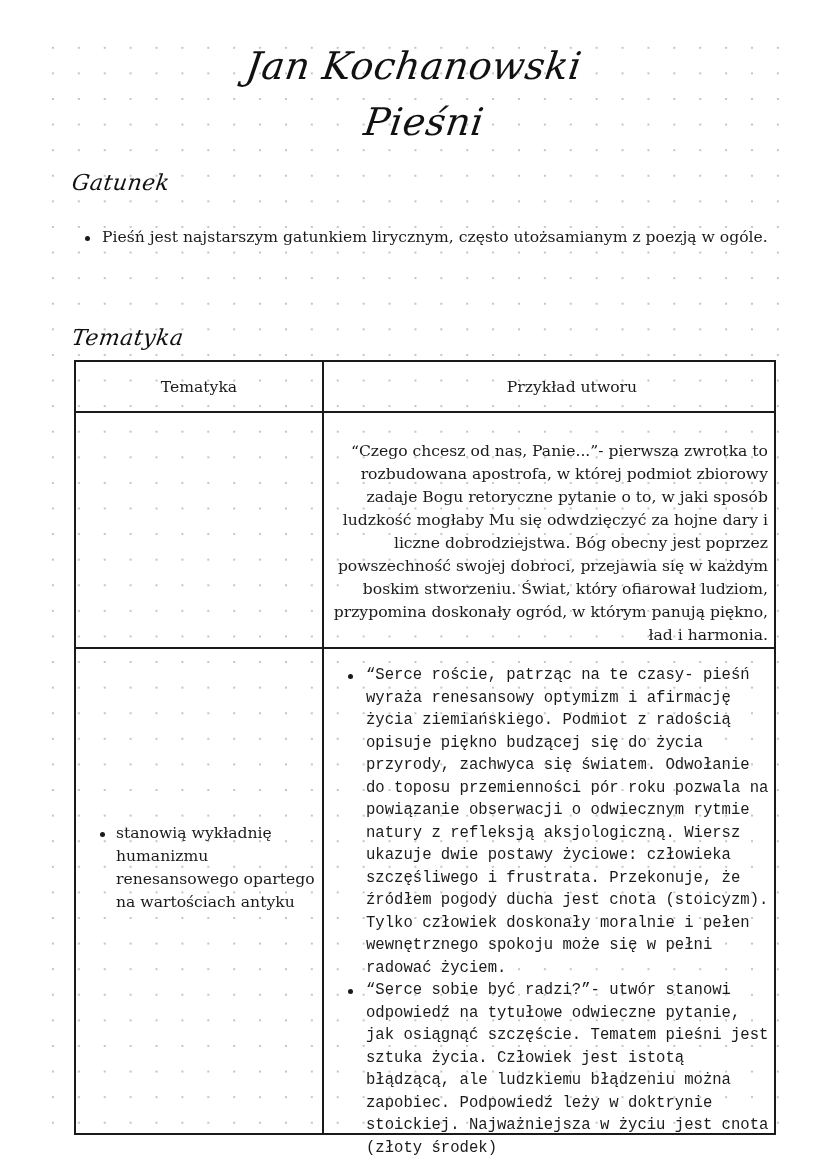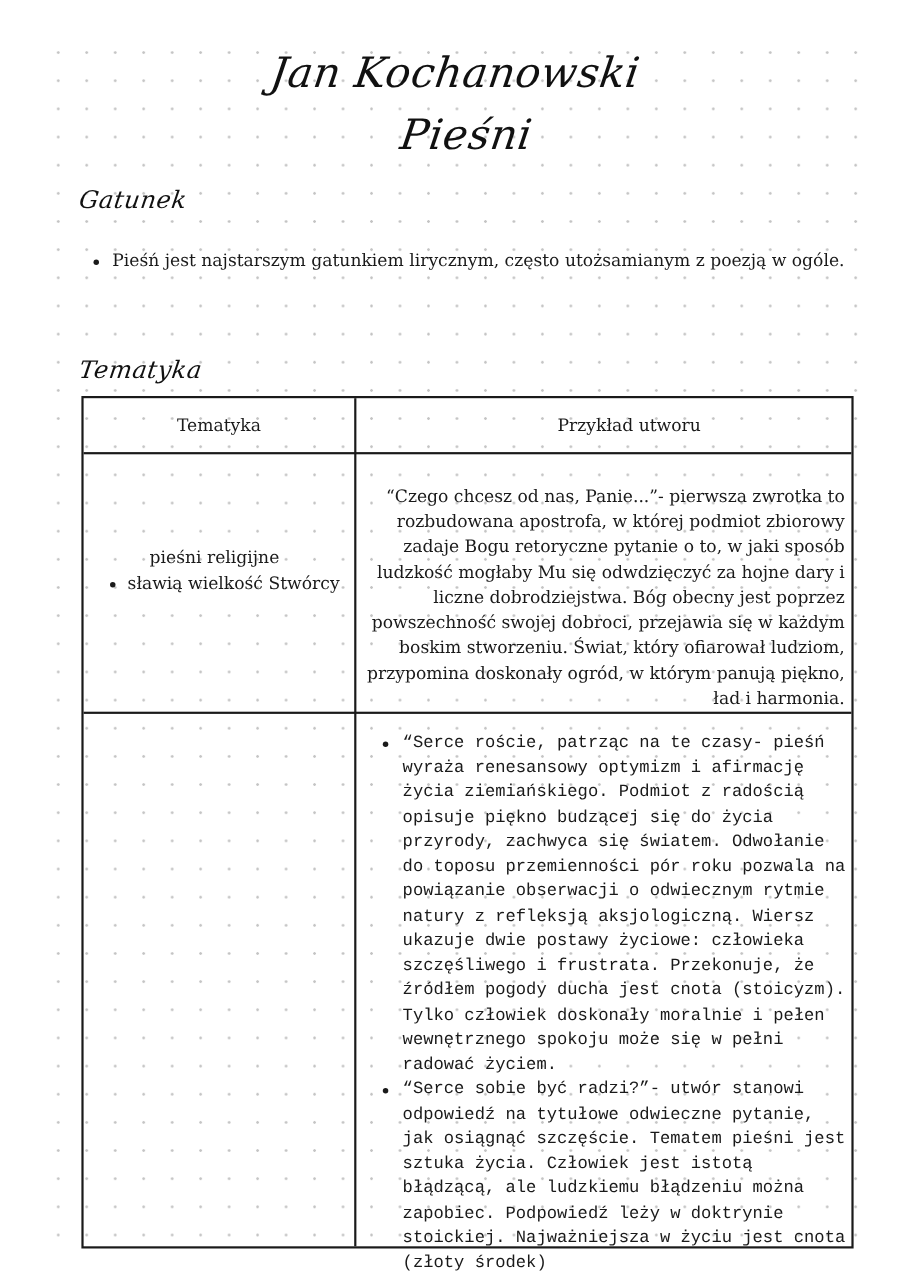--- a/index.html
+++ b/index.html
@@ -105,29 +105,26 @@
 <div class="script sec-tematyka">Tematyka</div>
 
 <div class="table">
   <div class="vline"></div>
   <div class="hline h1"></div>
   <div class="hline h2"></div>
 
   <div class="th c1">Tematyka</div>
   <div class="th c2">Przykład utworu</div>
 
-  <div class="cell-left r1left">
-    <div class="cat">pieśni religijne</div>
-    <ul>
-      <li>sławią wielkość Stwórcy</li>
-    </ul>
-  </div>
   <div class="r1right">“Czego chcesz od nas, Panie...”- pierwsza zwrotka to rozbudowana apostrofa, w której podmiot zbiorowy zadaje Bogu retoryczne pytanie o to, w jaki sposób ludzkość mogłaby Mu się odwdzięczyć za hojne dary i liczne dobrodziejstwa. Bóg obecny jest poprzez powszechność swojej dobroci, przejawia się w każdym boskim stworzeniu. Świat, który ofiarował ludziom, przypomina doskonały ogród, w którym panują piękno, ład i harmonia.</div>
 
   <div class="cell-left r2left">
+    <ul>
+      <li>stanowią wykładnię humanizmu renesansowego opartego na wartościach antyku</li>
+    </ul>
   </div>
   <div class="r2right">
     <ul>
       <li>“Serce roście, patrząc na te czasy- pieśń wyraża renesansowy optymizm i afirmację życia ziemiańskiego. Podmiot z radością opisuje piękno budzącej się do życia przyrody, zachwyca się światem. Odwołanie do toposu przemienności pór roku pozwala na powiązanie obserwacji o odwiecznym rytmie natury z refleksją aksjologiczną. Wiersz ukazuje dwie postawy życiowe: człowieka szczęśliwego i frustrata. Przekonuje, że źródłem pogody ducha jest cnota (stoicyzm). Tylko człowiek doskonały moralnie i pełen wewnętrznego spokoju może się w pełni radować życiem.</li>
       <li>“Serce sobie być radzi?”- utwór stanowi odpowiedź na tytułowe odwieczne pytanie, jak osiągnąć szczęście. Tematem pieśni jest sztuka życia. Człowiek jest istotą błądzącą, ale ludzkiemu błądzeniu można zapobiec. Podpowiedź leży w doktrynie stoickiej. Najważniejsza w życiu jest cnota (złoty środek)</li>
     </ul>
   </div>
 </div>
 
 </body></html>

